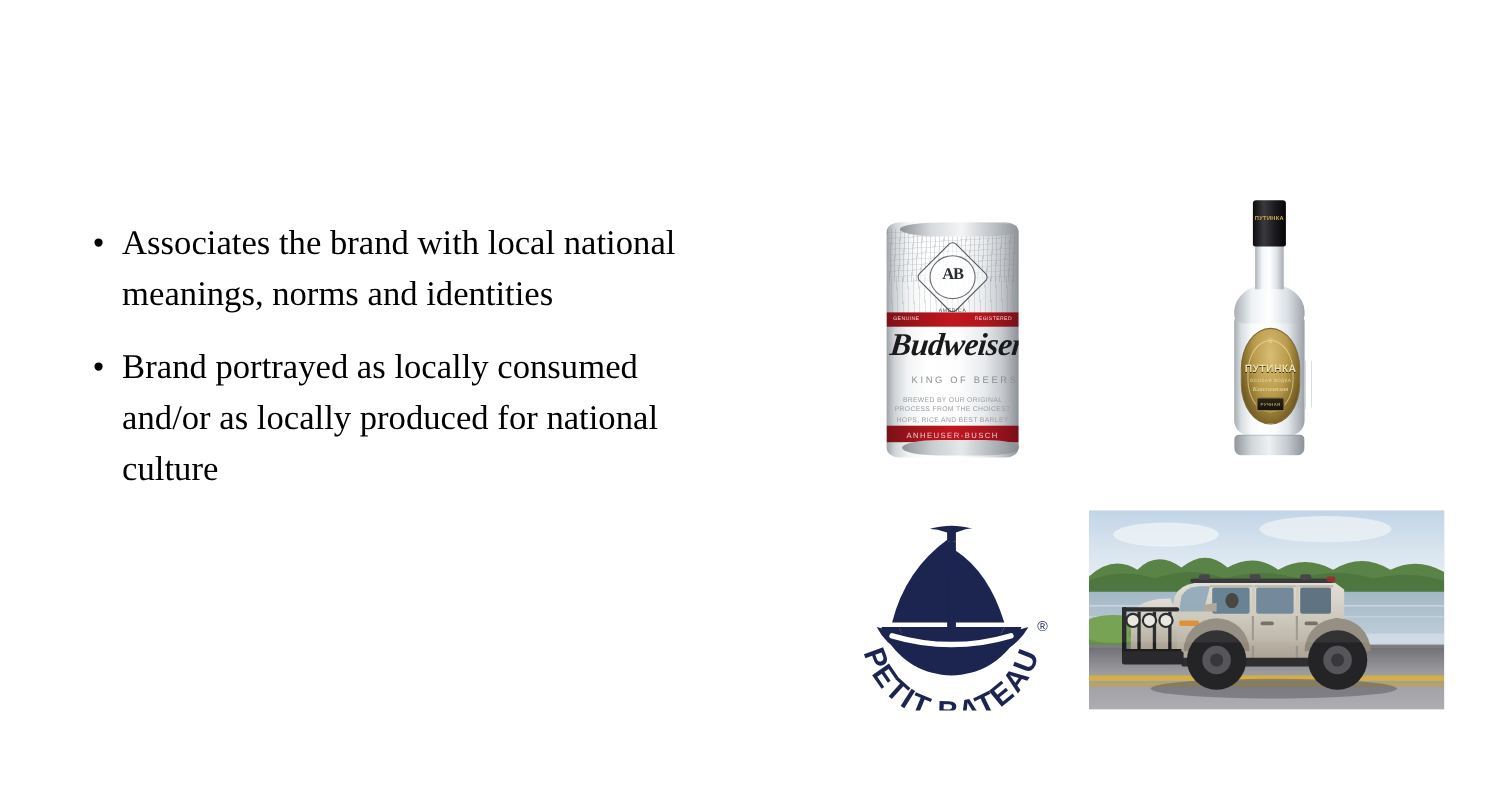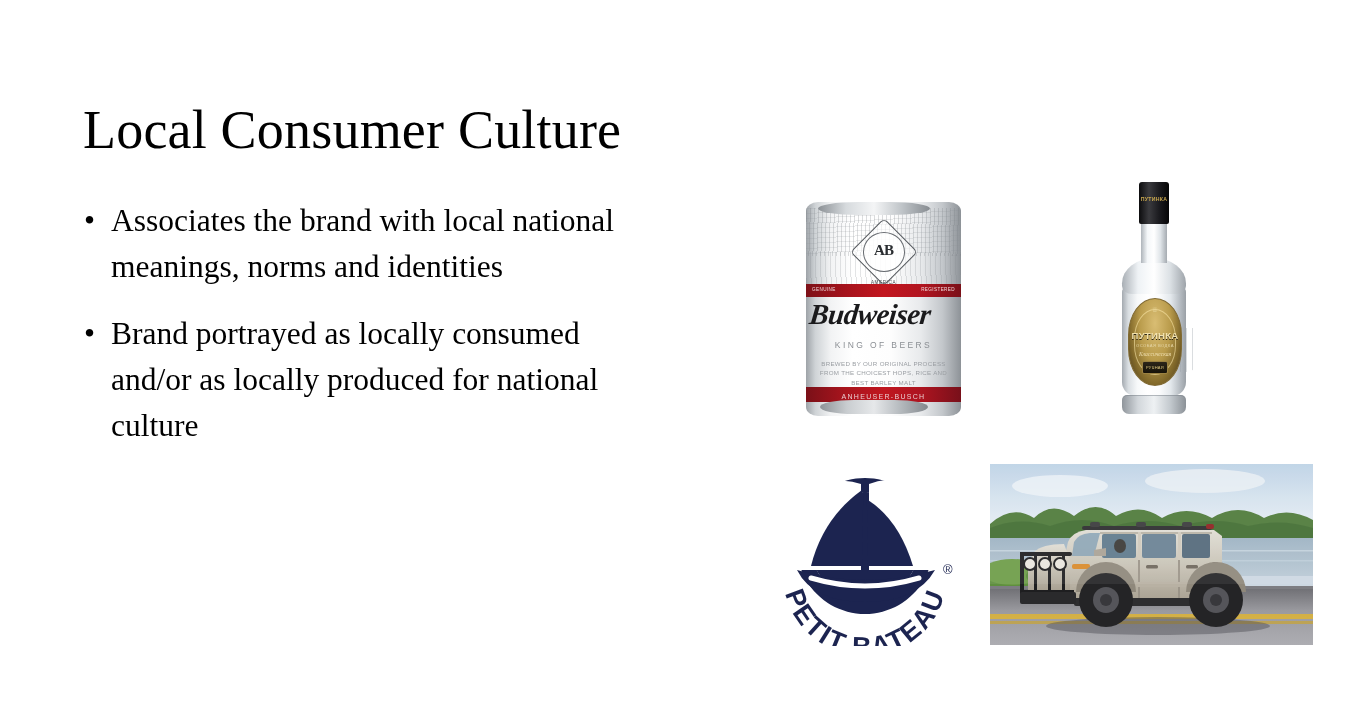--- a/index.html
+++ b/index.html
@@ -77,21 +77,20 @@
     left: 8px;
     top: 4px;
     width: 120px;
     height: 214px;
     border-radius: 12px / 9px;
     background:
       linear-gradient(to right,
         #9ea3a8 0%, #cfd3d6 6%, #f2f3f4 16%, #ffffff 30%,
         #fdfdfd 55%, #e8eaec 74%, #c3c7cb 88%, #8d9297 100%);
     overflow: hidden;
-    padding-left: 35px;
   }
   
   .can-lid {
     position: absolute;
     left: 12px; top: 0;
     width: 112px; height: 13px;
     border-radius: 50% / 70%;
     background: linear-gradient(to right,#8b9095,#d6dadd,#f4f5f6,#bfc4c8,#878c91);
   }
   .can-bottom {
@@ -188,21 +187,21 @@
     font-size: 29px;
     letter-spacing: -0.5px;
     color: #1a1a1c;
     transform: skewX(-6deg);
     white-space: nowrap;
     overflow: hidden;
   }
   .bud-kob {
     position: absolute;
     left: 0; right: 0; top: 138px;
-    text-align: center;
+    text-align: right;
     font-family: "Liberation Sans", sans-serif;
     font-size: 8.5px;
     letter-spacing: 2.4px;
     color: #8b8f94;
   }
   .bud-fineprint {
     position: absolute;
     left: 6px; right: 6px; top: 157px;
     text-align: center;
     font-family: "Liberation Sans", sans-serif;
@@ -381,21 +380,20 @@
     overflow: hidden;
     background: #cdd8e2;
   }
   #hummer-photo svg { display: block; width: 100%; height: 100%; }
 </style>
 </head>
 <body>
 
 <div id="slide">
 
-  <h1 id="slide-title">Local Consumer Culture</h1>
 
   <ul id="bullet-list">
 
     <li class="bullet-item">
       <span class="bullet-dot">•</span>
       <span class="bullet-text">Associates the brand with local national meanings, norms and identities</span>
     </li>
 
     <li class="bullet-item">
       <span class="bullet-dot">•</span>

